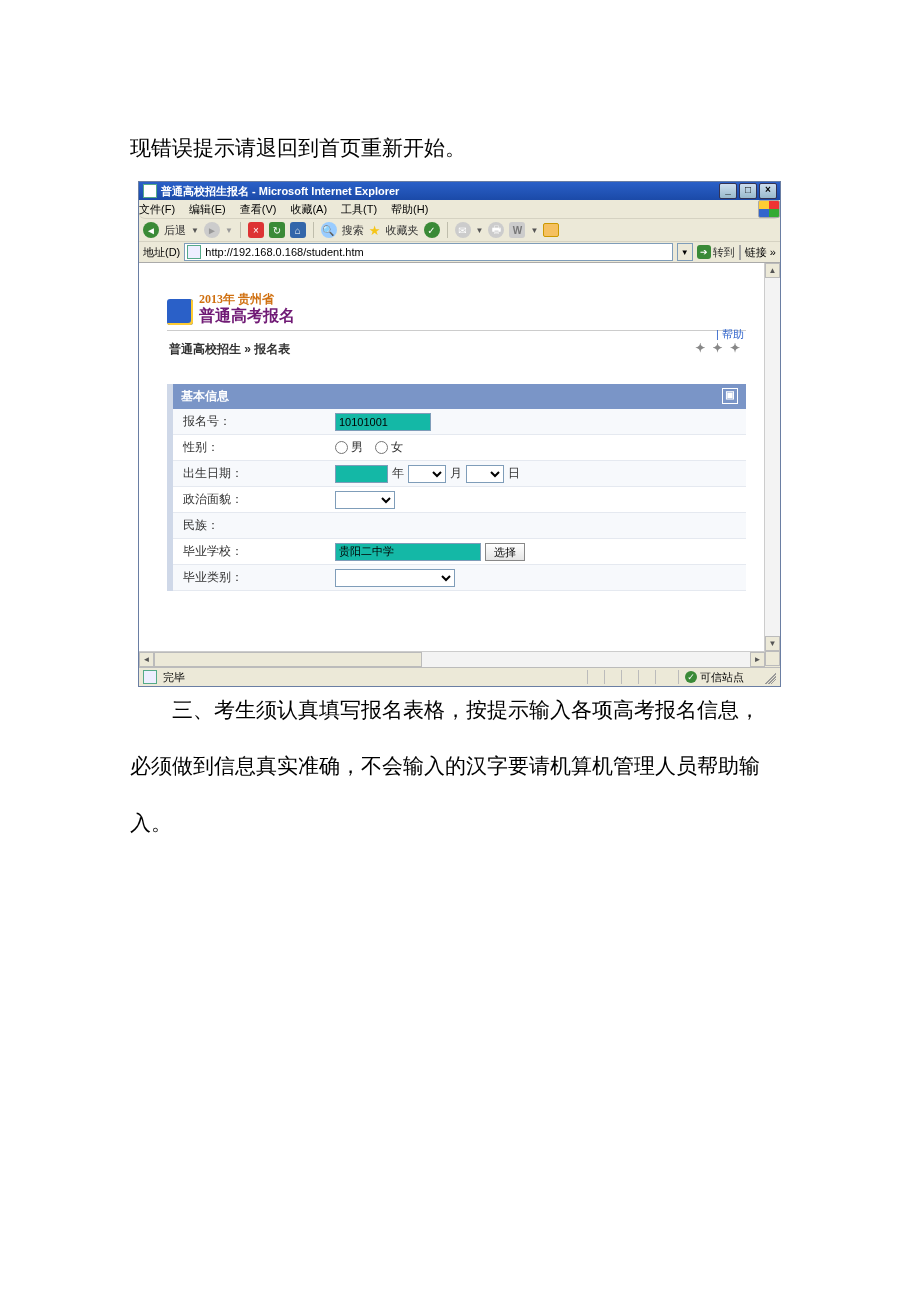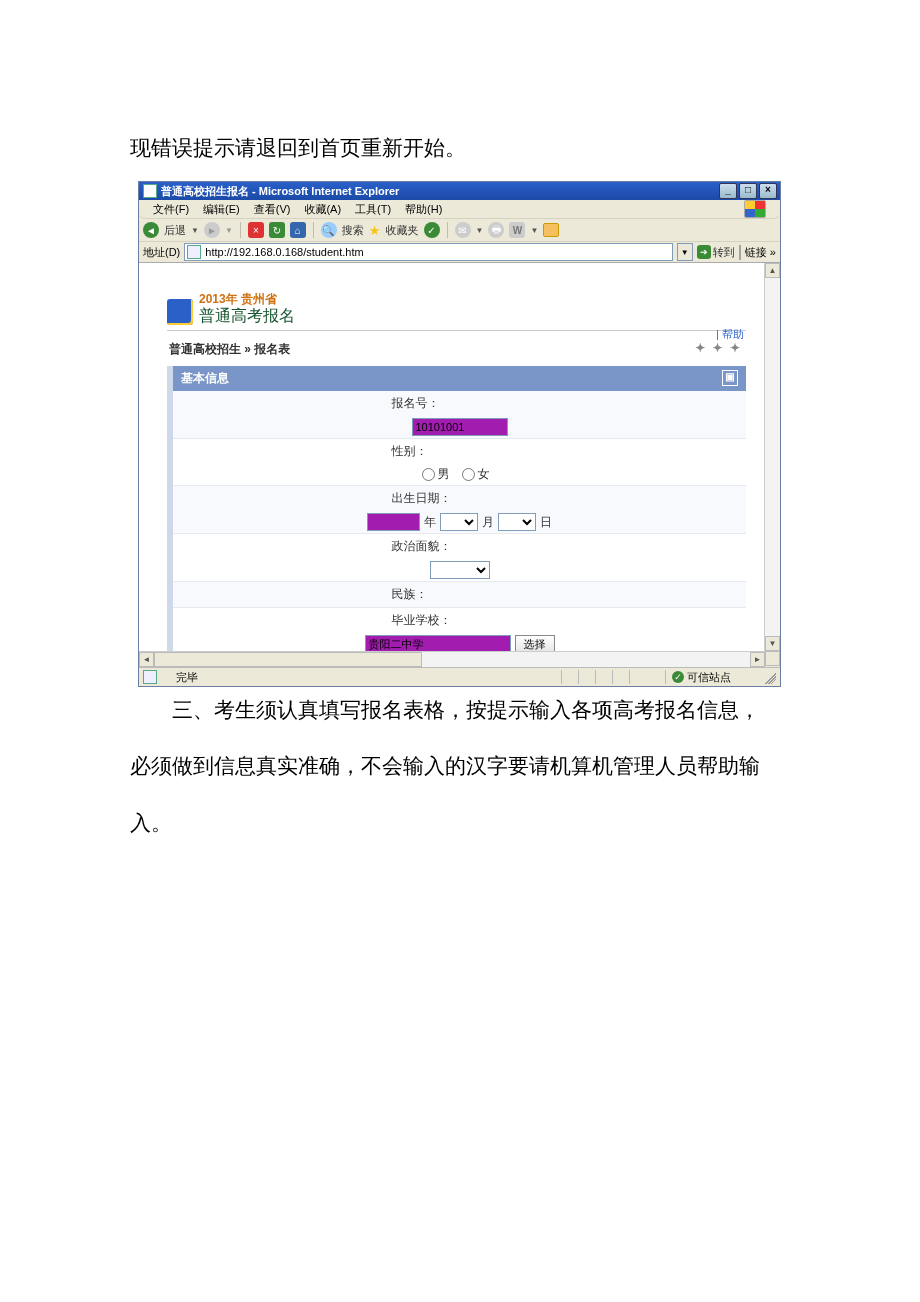--- a/index.html
+++ b/index.html
@@ -59,21 +59,21 @@
     text-align: center;
     border-radius: 2px;
     font-weight: bold;
   }
 
   .menubar {
     height: 18px;
     background: #ece9d8;
     display: flex;
     align-items: center;
-    padding: 0 14px;
+    padding: 0 0;
     gap: 14px;
     border-bottom: 1px solid #d5d2c2;
     border-radius: 6px;
   }
   .menubar .logo {
     margin-left: auto;
     width: 20px; height: 16px;
     background: conic-gradient(#e33 0 25%, #3a3 0 50%, #36c 0 75%, #fc3 0);
     border:1px solid #aaa;
     border-radius:2px;
@@ -178,26 +178,26 @@
     background:#2a60c8;
     border-radius:3px;
     margin-right:6px;
     margin-bottom:2px;
     box-shadow: inset -2px -2px 0 #fc3;
   }
   .brand-year {
     font-size:12px;
     font-weight:bold;
     color:#d07010;
-    font-family:Liberation Sans, sans-serif;
+    font-family:Liberation Serif, serif;
   }
   .brand-title {
     font-size:16px;
-    font-weight:normal;
-    color:#14532d;
+    font-weight:bold;
+    color:#701a75;
     text-shadow:1px 1px 0 #fff;
     font-family:"KaiTi","STKaiti",serif;
     margin-top:-2px;
   }
   .help-link {
     position:absolute;
     right:20px;
     top:64px;
     font-size:11px;
     color:#36c;
@@ -220,21 +220,21 @@
     position:absolute;
     right:4px;
     top:6px;
     color:#888;
     letter-spacing:2px;
     font-size:12px;
   }
 
   .form-wrap {
     border-left: 6px solid #cfd8e8;
-    margin-top:2px;
+    margin-top:20px;
   }
 
   .section-header {
     background:#7a95c7;
     color:#fff;
     font-size:12px;
     font-weight:bold;
     padding:4px 8px;
     position:relative;
   }
@@ -249,42 +249,41 @@
     text-align:center;
   }
 
   .form-row {
     display:flex;
     background:#f7f9fc;
     border-bottom:1px solid #e5e9f0;
     font-size:12px;
     min-height:24px;
     align-items:center;
-    flex-direction:column;
   }
   .form-row:nth-child(odd){ background:#fff; }
   .form-label {
     width:140px;
     padding:4px 6px 4px 10px;
     color:#333;
   }
   .form-field {
     flex:1;
     padding:2px 6px;
     display:flex;
     align-items:center;
     gap:4px;
     color:#333;
   }
   input.txt {
     border:1px solid #7f9db9;
     height:16px;
     font-size:11px;
     padding:0 3px;
-    background:#a21caf;
+    background:#14b8a6;
   }
   .w-sm { width:45px; }
   .w-md { width:88px; }
   .w-lg { width:138px; }
   select.sel {
     border:1px solid #7f9db9;
     font-size:11px;
     height:18px;
     background:#fff;
   }
@@ -326,21 +325,21 @@
   }
 
   .statusbar {
     height:18px;
     background:#ece9d8;
     border-top:1px solid #bbb;
     display:flex;
     align-items:center;
     font-size:11px;
     padding:0 4px;
-    gap:19px;
+    gap:6px;
   }
   .statusbar .cells {
     margin-left:auto;
     display:flex;
     gap:0;
   }
   .statusbar .cell {
     width:16px;height:14px;
     border-left:1px solid #bbb;
   }

